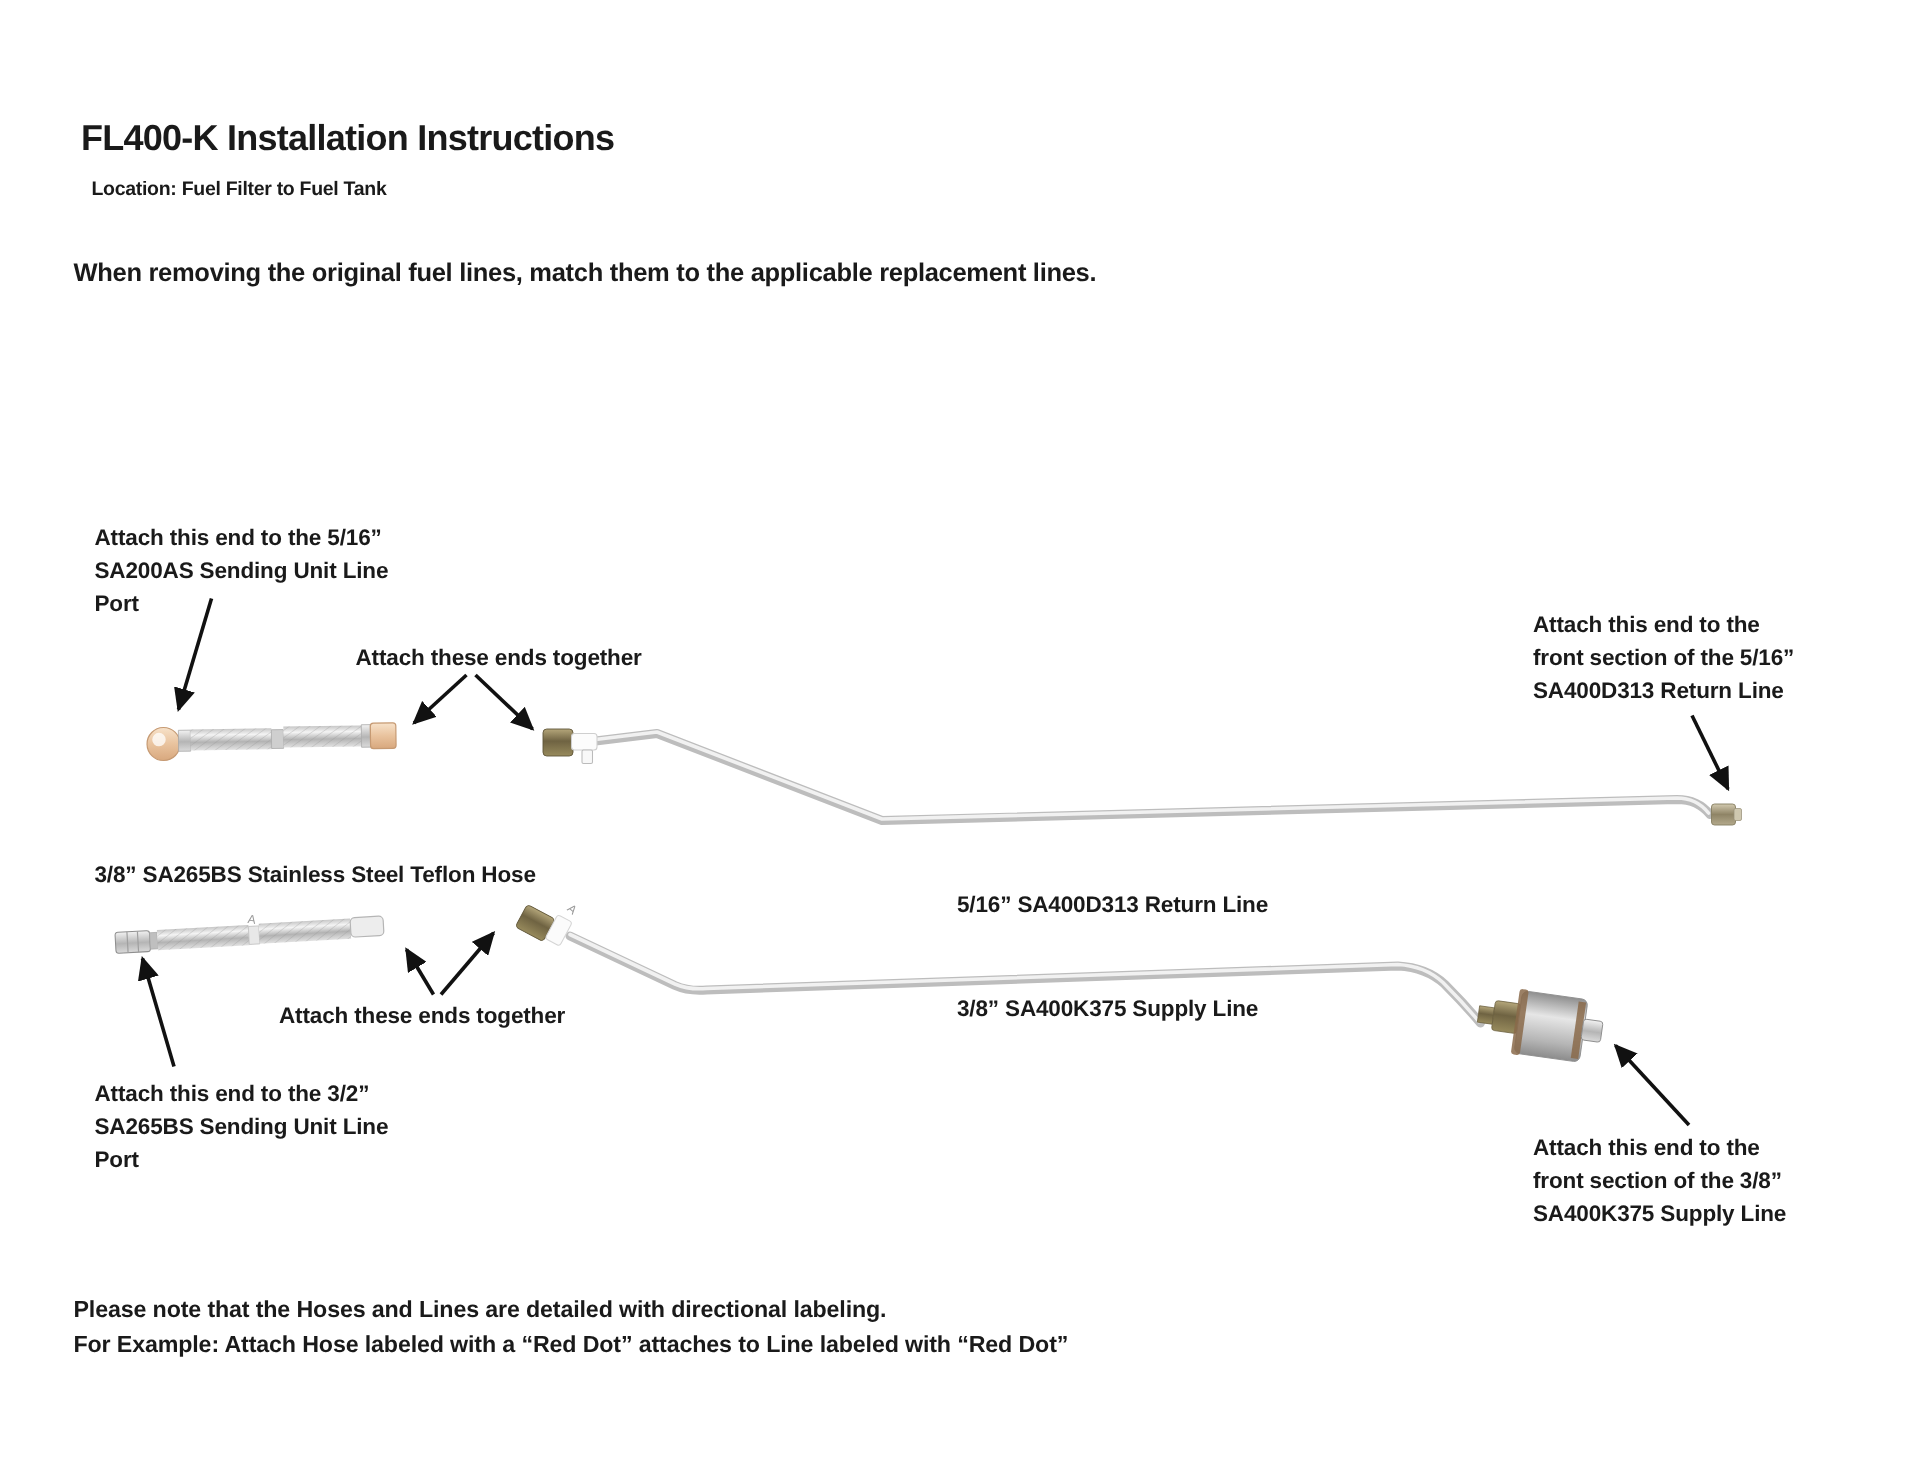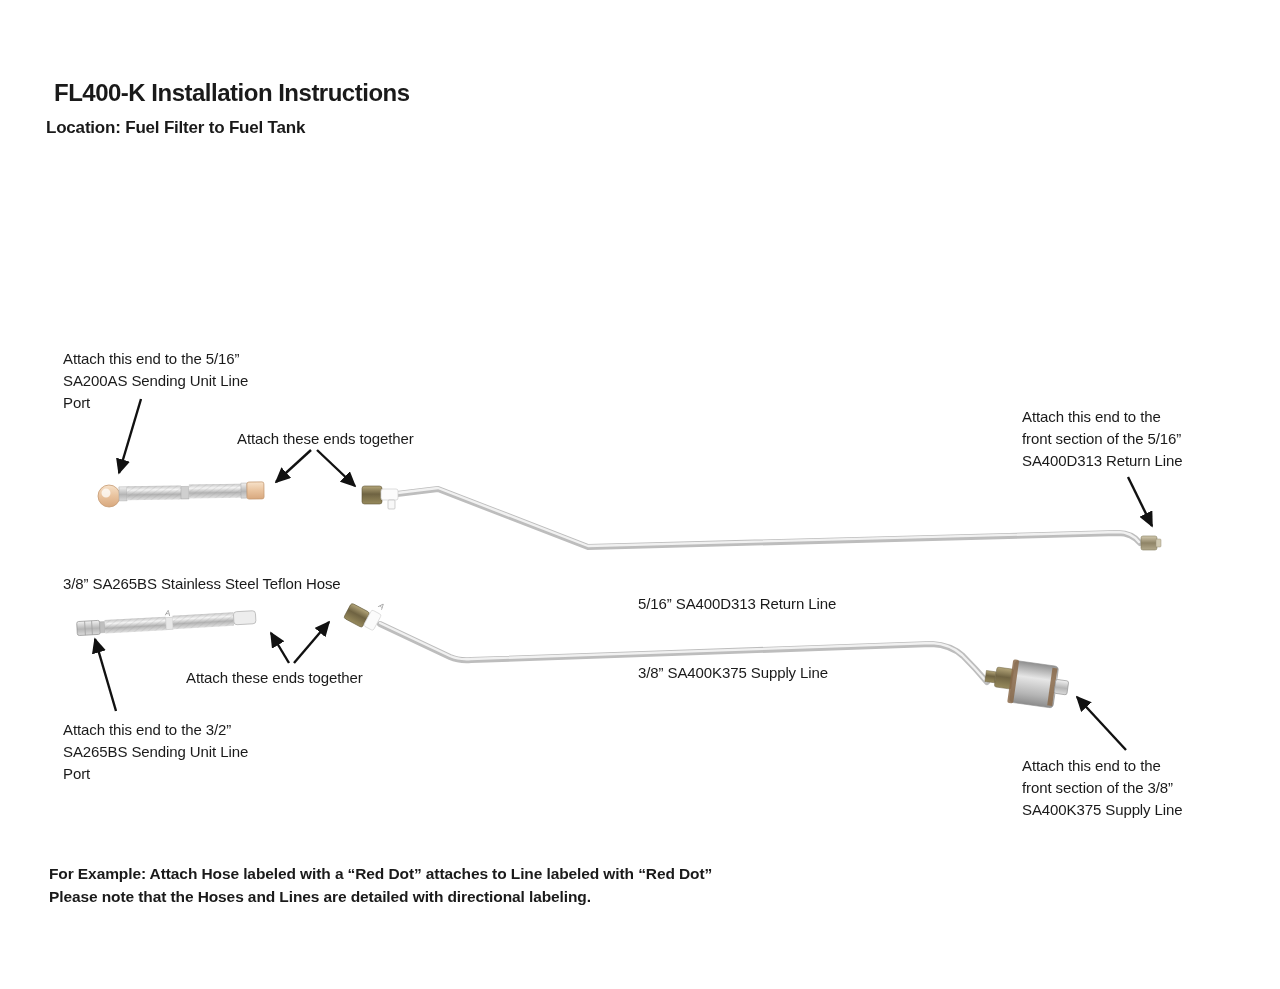--- a/index.html
+++ b/index.html
@@ -9,37 +9,38 @@
   *{box-sizing:border-box;}
   html,body{margin:0;padding:0;background:#fff;}
   .page{
     position:relative;width:1280px;height:989px;overflow:hidden;
     background:var(--background);
     font-family:"Liberation Sans", sans-serif;
     color:var(--text);
   }
   .abs{position:absolute;}
   .title{left:42px;top:66px;margin:12px;font-size:24px;line-height:30px;font-weight:bold;letter-spacing:-0.5px;}
-  .loc{left:46px;top:118px;font-size:17px;font-weight:bold;letter-spacing:-0.2px;}
+  .loc{left:61px;top:118px;font-size:13px;font-weight:bold;letter-spacing:-0.2px;}
   .instr{left:49px;top:172px;font-size:17px;font-weight:bold;letter-spacing:-0.2px;}
-  .lbl{position:absolute;font-size:15px;line-height:22px;white-space:pre-line;letter-spacing:-0.1px;}
+  .lbl{position:absolute;font-size:15px;line-height:22px;white-space:pre-line;letter-spacing:-0.1px;font-weight:bold;}
   .notes{left:49px;top:862px;font-size:15.5px;font-weight:bold;line-height:23px;letter-spacing:-0.1px;}
   svg.gfx{position:absolute;left:0;top:0;}
   .tube-base{fill:none;stroke:var(--tube_edge);stroke-width:6;stroke-linejoin:round;stroke-linecap:round;}
   .tube-hi{fill:none;stroke:var(--tube_highlight);stroke-width:2.4;stroke-linejoin:round;stroke-linecap:round;}
   .arrow{fill:none;stroke:var(--arrow);stroke-width:2.4;}
   .amark{font-family:"Liberation Sans",sans-serif;font-size:8px;fill:#9a9a9a;}
 </style>
 </head>
 <body>
 
 <div class="page">
 
   <h1 class="abs title">FL400-K Installation Instructions</h1>
   <div class="abs loc">Location: Fuel Filter to Fuel Tank</div>
+  <div class="abs instr">When removing the original fuel lines, match them to the applicable replacement lines.</div>
 
   <svg class="gfx" width="1280" height="989" viewBox="0 0 1280 989" xmlns="http://www.w3.org/2000/svg">
     <defs>
       <marker id="ah" markerWidth="6.5" markerHeight="6" refX="5.8" refY="3" orient="auto">
         <path d="M0,0 L6.5,3 L0,6 Z" fill="#111111"></path>
       </marker>
       <linearGradient id="braidG" x1="0" y1="0" x2="0" y2="1">
         <stop offset="0" stop-color="#c7c7c7"></stop>
           <stop offset="0.28" stop-color="#f4f4f4"></stop>
         <stop offset="0.62" stop-color="#b3b3b3"></stop>
@@ -157,17 +158,17 @@
   <div class="lbl" style="left:186px;top:667px;">Attach these ends together</div>
   <div class="lbl" style="left:638px;top:662px;">3/8” SA400K375 Supply Line</div>
   <div class="lbl" style="left:63px;top:719px;">Attach this end to the 3/2”
 SA265BS Sending Unit Line
 Port</div>
   <div class="lbl" style="left:1022px;top:755px;">Attach this end to the
 front section of the 3/8”
 SA400K375 Supply Line</div>
 
   <div class="abs notes">
+    <div>Please note that the Hoses and Lines are detailed with directional labeling.</div>
     <div>For Example: Attach Hose labeled with a “Red Dot” attaches to Line labeled with “Red Dot”</div>
-    <div>Please note that the Hoses and Lines are detailed with directional labeling.</div>
   </div>
 
 </div>
 
 </body></html>

